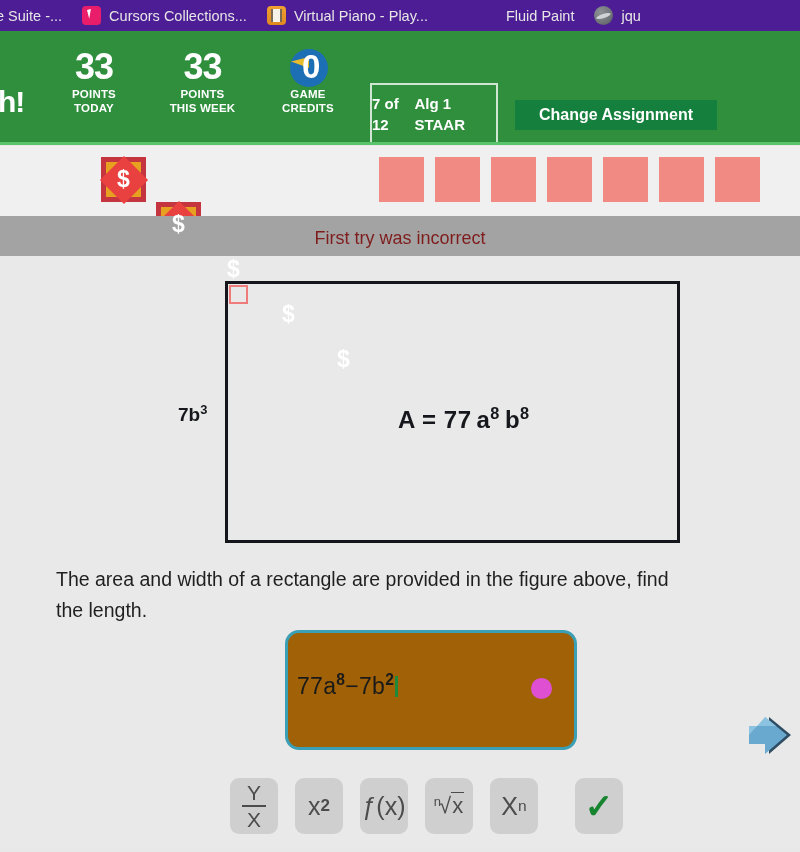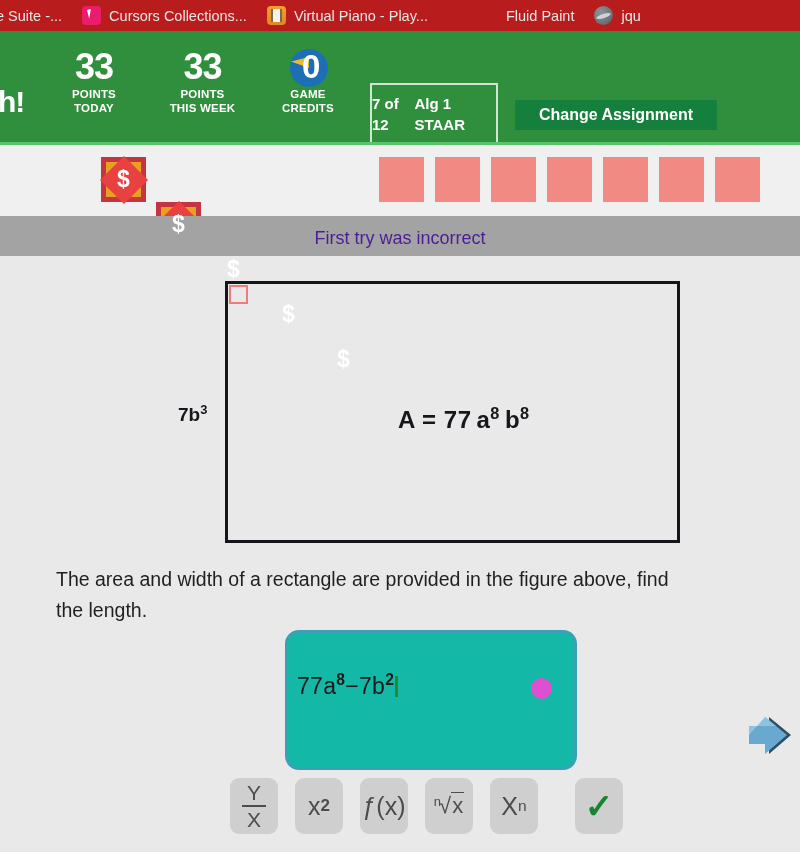--- a/index.html
+++ b/index.html
@@ -7,21 +7,21 @@
     width: 800px; height: 852px;
     font-family: "Liberation Sans", sans-serif;
     background: #e8e8e8;
     overflow: hidden;
   }
   #root { position: relative; width: 800px; height: 852px; }
 
   
   .tabstrip {
     position: absolute; left: 0; top: 0; width: 800px; height: 31px;
-    background: #b91c1c;
+    background: #4c1d95;
     display: flex; align-items: center;
   }
   .tab {
     display: flex; align-items: center; gap: 8px;
     height: 31px; padding: 0 10px;
     color: #e6e6e6; font-size: 14.5px; white-space: nowrap;
   }
   .tab.t1 { padding-left: 0; margin-left: -4px; }
   .favicon {
     width: 19px; height: 19px; border-radius: 4px;
@@ -123,21 +123,21 @@
   }
   .token-current { outline: 5px solid #1f8fc8; outline-offset: 1px; }
   .token-empty { background: #f28a84; }
 
   
   .statusbar {
     position: absolute; left: 0; top: 216px; width: 800px; height: 44px;
     background: #a3a3a3;
     display: flex; align-items: center; justify-content: center;
   }
-  .statustext { color: #4c1d95; font-size: 18px; }
+  .statustext { color: #7f1d1d; font-size: 18px; }
 
   
   .content {
     position: absolute; left: 0; top: 248px; width: 800px; height: 592px;
     background: #e9e9e9;
     margin-top: 8px;
   }
 
   .figure {
     position: absolute; left: 225px; top: 25px; width: 455px; height: 262px;
@@ -172,23 +172,23 @@
   }
 
   .qtext {
     position: absolute; left: 56px; top: 308px; width: 790px;
     font-size: 19.5px; color: #1f1f1f; line-height: 31px;
     white-space: nowrap;
   }
   .qtext .l2 { white-space: nowrap; }
 
   .answerbox {
-    position: absolute; left: 285px; top: 374px; width: 292px; height: 140px;
+    position: absolute; left: 285px; top: 374px; width: 292px; height: 120px;
     border: 3px solid #3b9fb5; border-radius: 14px;
-    background: #14b8a6;
+    background: #a16207;
   }
   .answertext {
     position: absolute; left: 9px; top: 40px;
     font-size: 23px; color: #1a1a1a; letter-spacing: 0.3px;
   }
   .caret {
     display: inline-block; width: 3px; height: 21px;
     background: #1f8a3b; vertical-align: -3px; margin-left: 1px;
   }
   .pinkdot {

